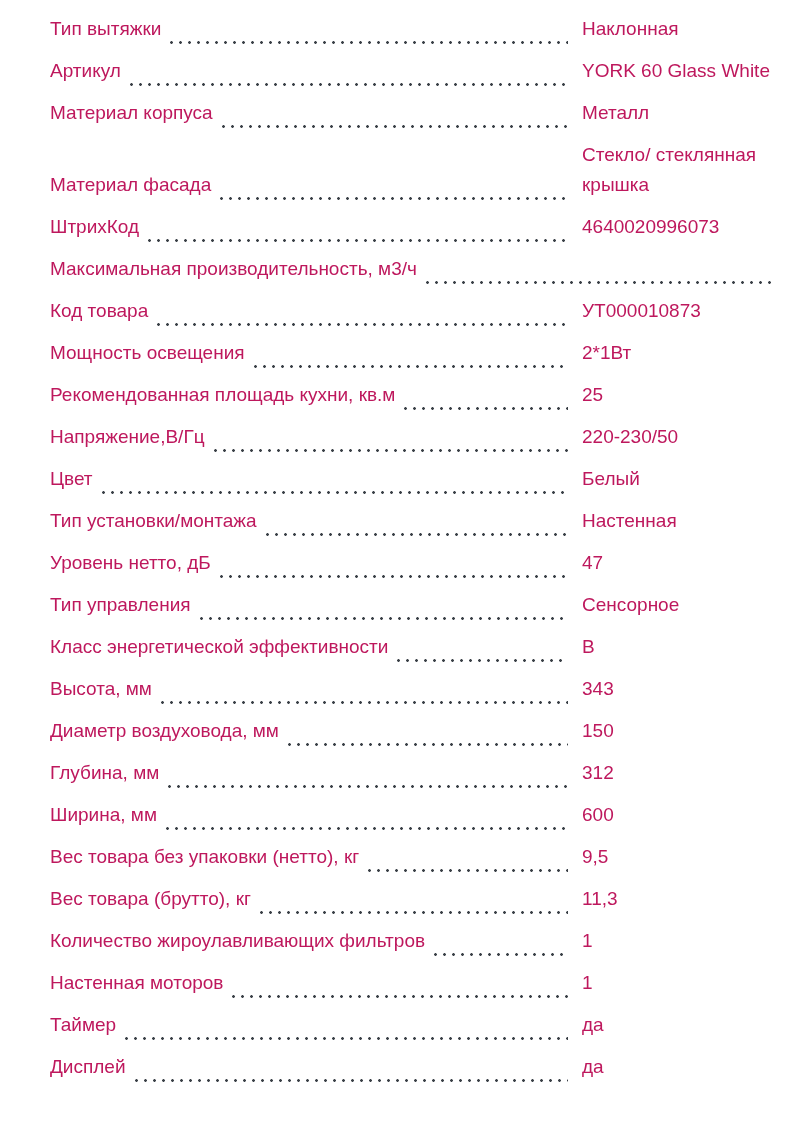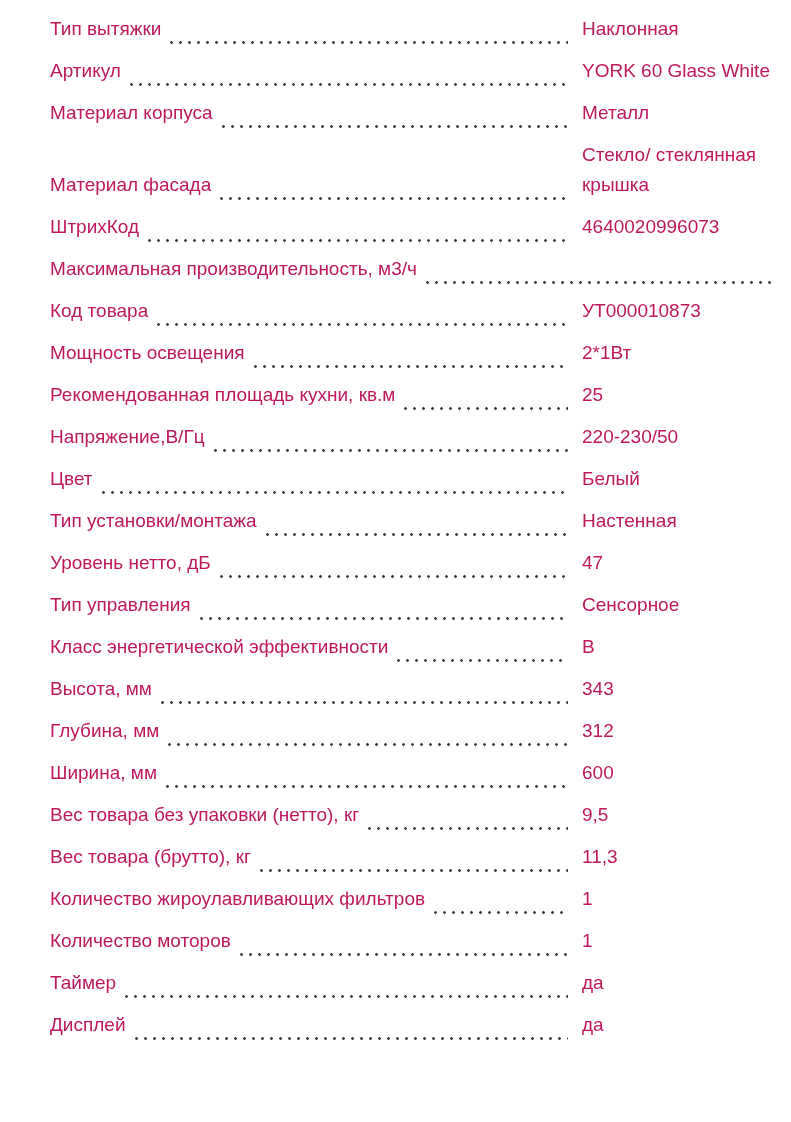--- a/index.html
+++ b/index.html
@@ -135,20 +135,25 @@
     <span class="spec-leader"></span>
     <span class="spec-value">B</span>
   </div>
 
   <div class="spec-row">
     <span class="spec-label">Высота, мм</span>
     <span class="spec-leader"></span>
     <span class="spec-value">343</span>
   </div>
 
+  <div class="spec-row">
+    <span class="spec-label">Диаметр воздуховода, мм</span>
+    <span class="spec-leader"></span>
+    <span class="spec-value">150</span>
+  </div>
 
   <div class="spec-row">
     <span class="spec-label">Глубина, мм</span>
     <span class="spec-leader"></span>
     <span class="spec-value">312</span>
   </div>
 
   <div class="spec-row">
     <span class="spec-label">Ширина, мм</span>
     <span class="spec-leader"></span>
@@ -167,21 +172,21 @@
     <span class="spec-value">11,3</span>
   </div>
 
   <div class="spec-row">
     <span class="spec-label">Количество жироулавливающих фильтров</span>
     <span class="spec-leader"></span>
     <span class="spec-value">1</span>
   </div>
 
   <div class="spec-row">
-    <span class="spec-label">Количество моторов</span>
+    <span class="spec-label">Настенная моторов</span>
     <span class="spec-leader"></span>
     <span class="spec-value">1</span>
   </div>
 
   <div class="spec-row">
     <span class="spec-label">Таймер</span>
     <span class="spec-leader"></span>
     <span class="spec-value">да</span>
   </div>
 

